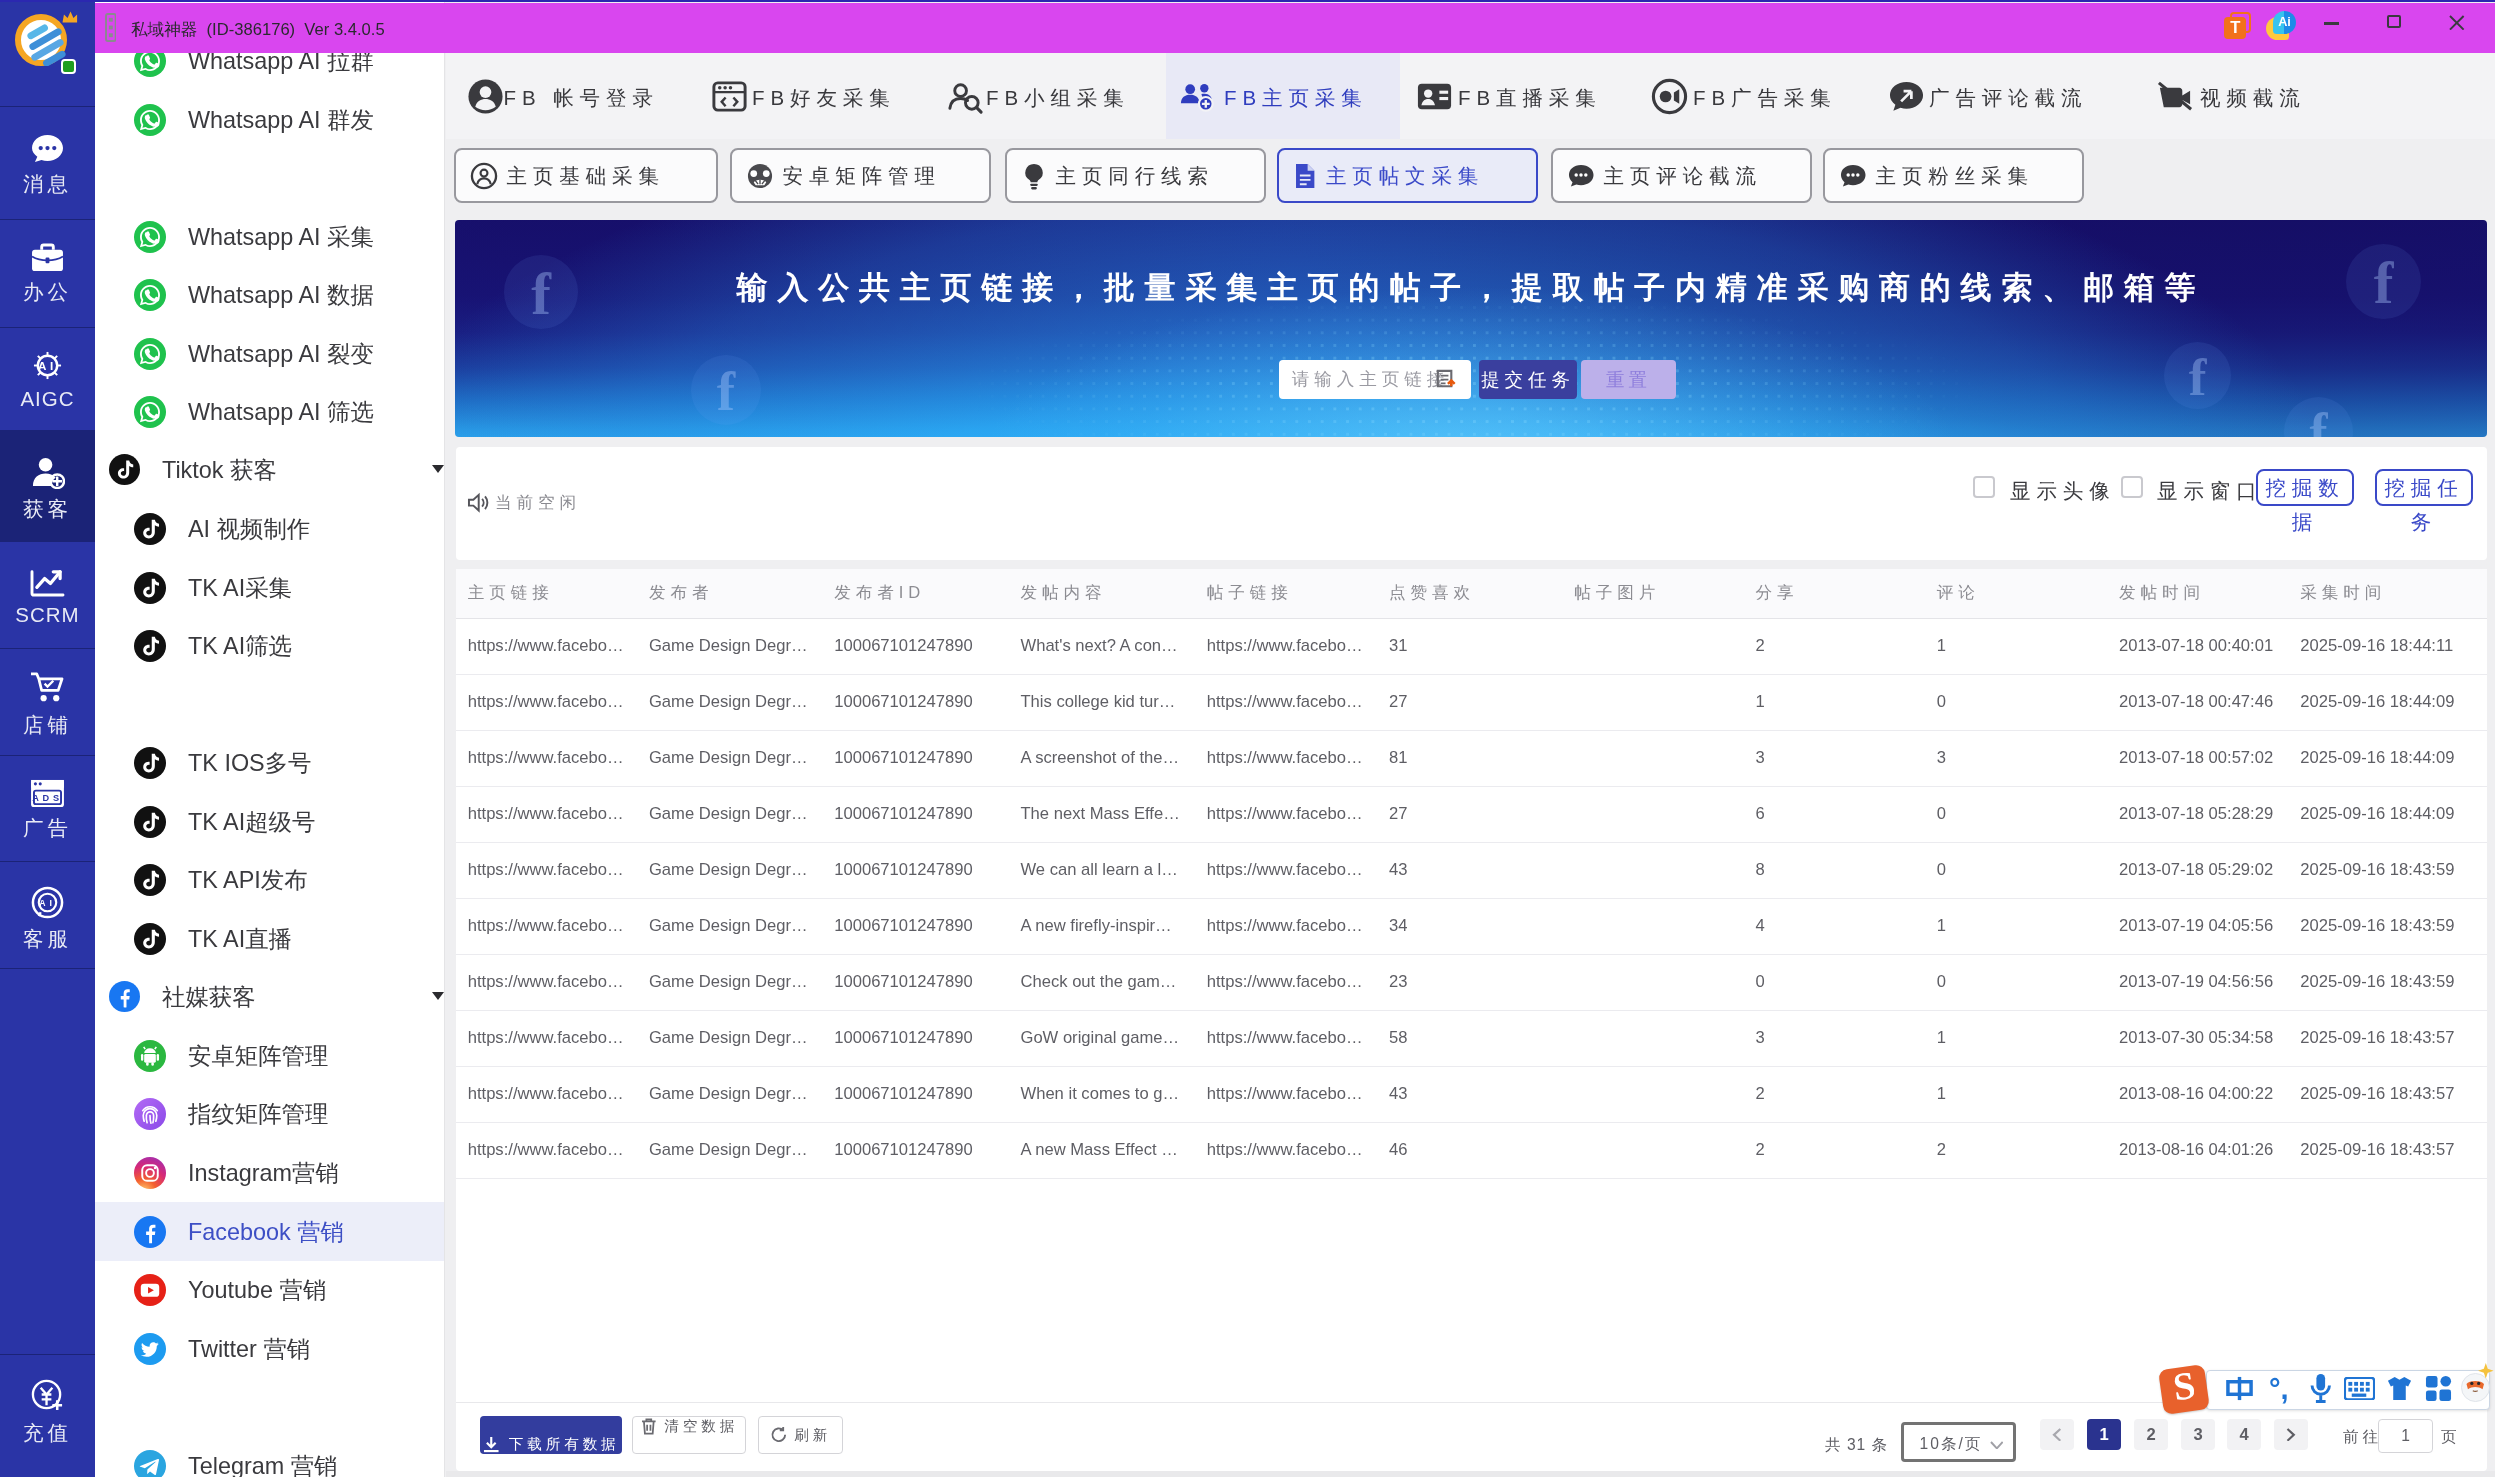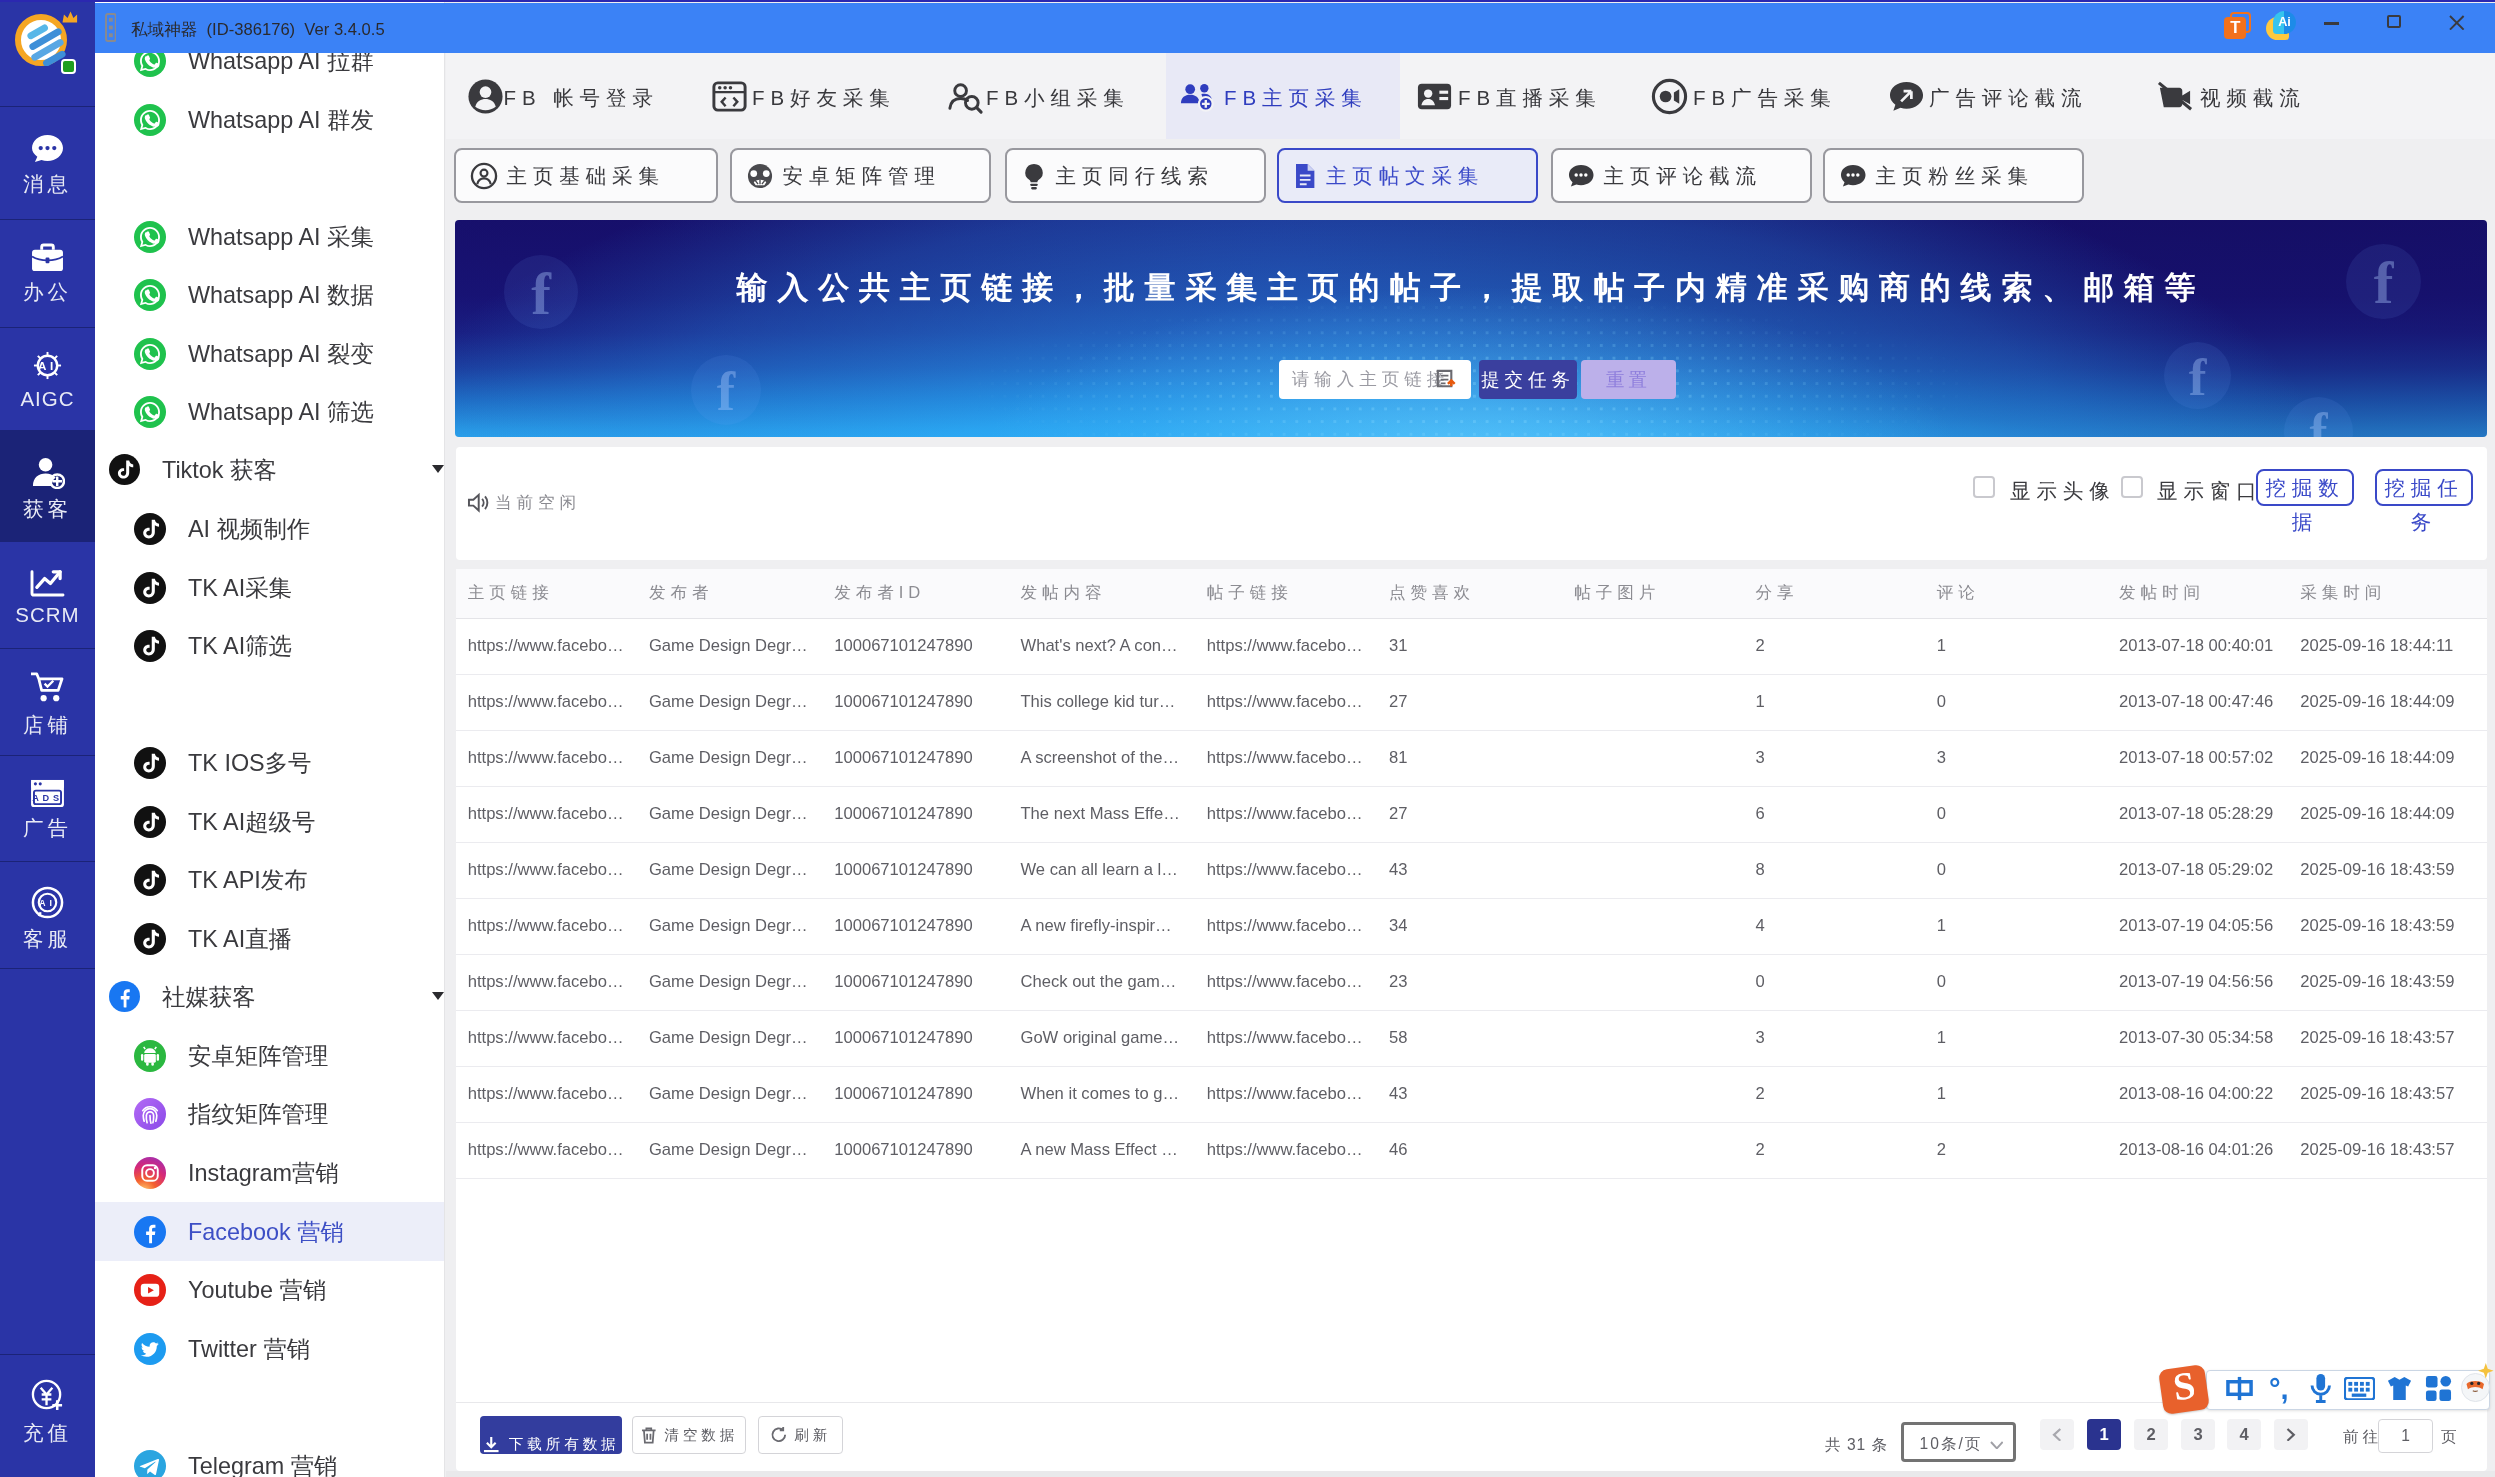--- a/index.html
+++ b/index.html
@@ -10,21 +10,21 @@
 .railitem svg{display:block;margin:0 auto 5.9px}
 .railsel{position:absolute;left:0;width:95px;background:#1B2377}
 #menu{position:absolute;left:95px;top:0;width:350px;height:1478px;background:#fff;border-right:1px solid #E4E4E6;z-index:5;overflow:hidden}
 .mrow{position:absolute;left:0;width:349px;height:59px;display:flex;align-items:center;color:#3A3A3E;font-size:23.4px}
 .mrow svg{position:absolute;left:39px}
 .mrow.hdr svg{left:13.7px}
 .mrow span{position:absolute;left:93px;white-space:nowrap}
 .mrow.hdr span{left:67px}
 .mrow.sel{background:#ECEEF9;color:#3D4FC5}
 .caret{position:absolute;width:0;height:0;border-left:6.8px solid transparent;border-right:6.8px solid transparent;border-top:8.8px solid #2A2A2E}
-#titlebar{position:absolute;left:95px;top:2.9px;width:2401px;height:50px;background:#3b82f6;z-index:10}
+#titlebar{position:absolute;left:95px;top:2.9px;width:2401px;height:50px;background:#d946ef;z-index:10}
 #content{position:absolute;left:446px;top:53px;width:2050px;height:1425px;background:#EFEFF1}
 #tabs{position:absolute;left:446px;top:53px;width:2050px;height:86px;background:#F3F3F5;z-index:6}
 .tab{position:absolute;top:0;width:234px;height:86px}
 .tab svg{position:absolute;top:24.4px}
 .tab span{position:absolute;left:54px;top:31px;font-size:20.5px;letter-spacing:5.9px;color:#39393D;white-space:nowrap}
 .tab.sel{background:#E8E9F6}
 .tab.sel span{color:#2F3DBE}
 .fbtn{position:absolute;top:148px;height:55px;background:#FBFBFC;border:2px solid #98989E;border-radius:7.8px;display:flex;align-items:center;padding-left:13.7px;font-size:20.5px;letter-spacing:5.9px;color:#3A3A3E}
 .fbtn svg{margin-right:8.8px}
 .fbtn.sel{background:#E9EBF8;border-color:#3A49C8;color:#3A49C8}
@@ -614,21 +614,21 @@
           <td>2025-09-16 18:43:57</td>
         </tr>
       </tbody>
     </table>
   </div>
 <div id="footsep"></div>
 <div style="position:absolute;left:480px;top:1416px;width:142px;height:38px;background:#333D9E;border-radius:3.9px;color:#fff;font-size:14.6px;letter-spacing:3.9px;display:flex;align-items:flex-end;justify-content:center"><svg width="18.5" height="18.5" viewBox="0 0 19 19" style="margin-right:7.8px">
       <path d="M9.5 1 V11 M5 7 L9.5 11.5 L14 7" stroke="#fff" stroke-width="2.2" fill="none"></path>
       <path d="M2 15.5 h15" stroke="#fff" stroke-width="2.2"></path>
     </svg>下载所有数据</div>
-<div style="position:absolute;left:632px;top:1416px;width:114px;height:38px;background:#fff;border:1px solid #D4D4D8;border-radius:3.9px;color:#5E5E64;font-size:14.6px;letter-spacing:3.9px;display:flex;align-items:center;justify-content:center"><svg width="17.6" height="18.5" viewBox="0 0 18 19" style="margin-right:6.8px">
+<div style="position:absolute;left:632px;top:1416px;width:114px;height:38px;background:#fff;border:1px solid #D4D4D8;border-radius:3.9px;color:#5E5E64;font-size:14.6px;letter-spacing:3.9px;display:flex;align-items:flex-start;justify-content:center"><svg width="17.6" height="18.5" viewBox="0 0 18 19" style="margin-right:6.8px">
       <path d="M2 4.5 h14 M6.5 4.5 V2.5 h5 V4.5 M4 4.5 L5 17 h8 L14 4.5 M7.3 8 v6 M10.7 8 v6" stroke="#6A6A70" stroke-width="1.8" fill="none"></path>
     </svg>清空数据</div>
 <div style="position:absolute;left:758px;top:1416px;width:85px;height:38px;background:#fff;border:1px solid #D4D4D8;border-radius:3.9px;color:#5E5E64;font-size:14.6px;letter-spacing:3.9px;display:flex;align-items:center;justify-content:center"><svg width="17.6" height="17.6" viewBox="0 0 18 18" style="margin-right:6.8px">
       <path d="M15.5 9 a6.5 6.5 0 1 1-2-4.7 M13.5 1 v3.5 H10" stroke="#6A6A70" stroke-width="1.9" fill="none"></path>
     </svg>刷新</div>
 <div style="position:absolute;left:1825px;top:1435px;font-size:15.6px;letter-spacing:1px;color:#5E5E64">共 31 条</div>
 <div style="position:absolute;left:1901px;top:1422px;width:115px;height:40px;background:#fff;border:3px solid #737373;border-radius:3.9px;font-size:15.6px;letter-spacing:2px;color:#5E5E64;line-height:38px;padding-left:15.6px">10条/页<svg style="position:absolute;right:9.8px;top:15.6px" width="13.7" height="8.8" viewBox="0 0 14 9">
       <path d="M1 1 L7 7.5 L13 1" stroke="#A0A0A6" stroke-width="2" fill="none"></path>
     </svg></div>
 <div class="pgbox" style="left:2040px"><svg width="9.8" height="13.7" viewBox="0 0 10 14" style="margin-top:8.8px">

